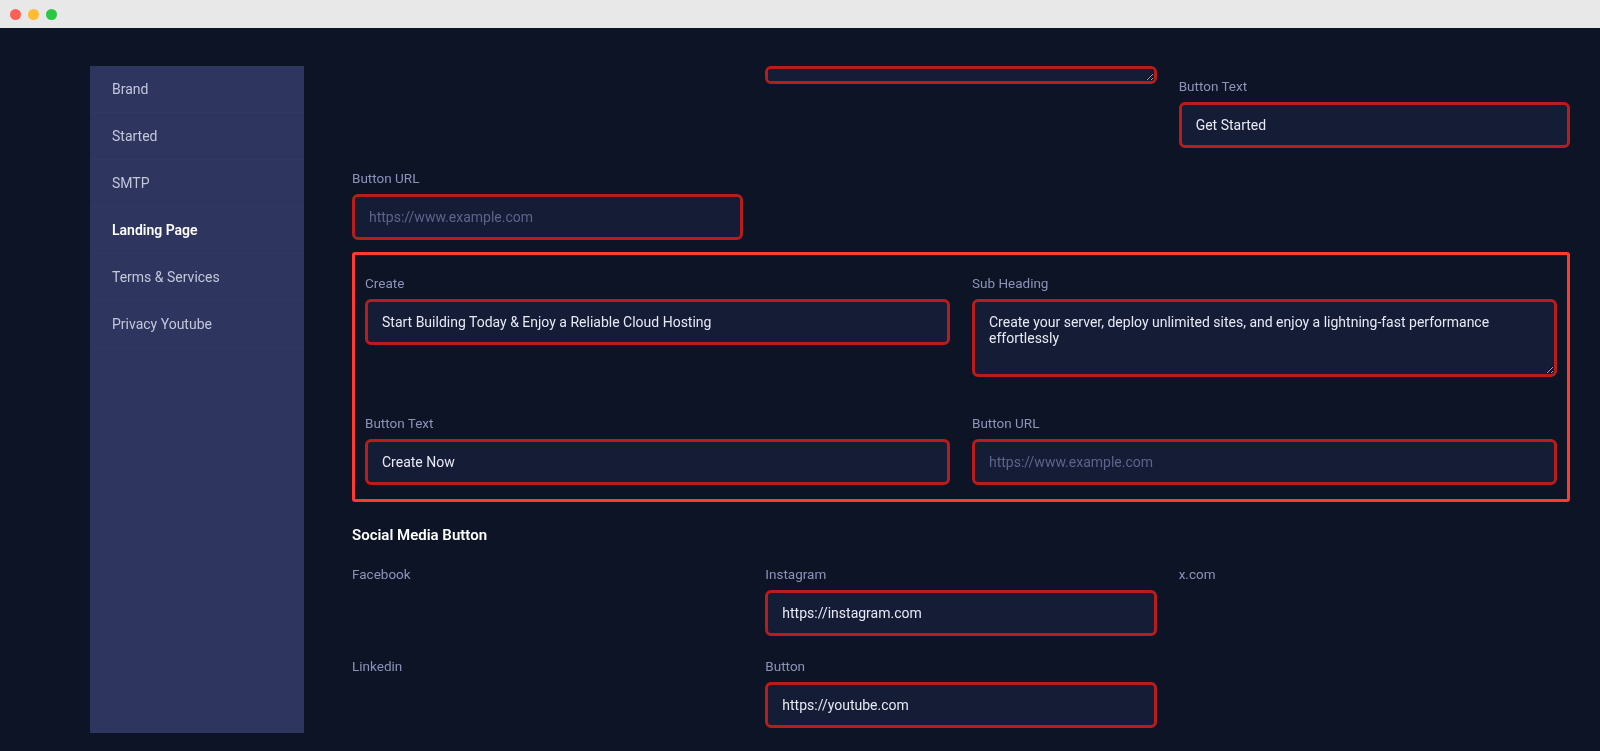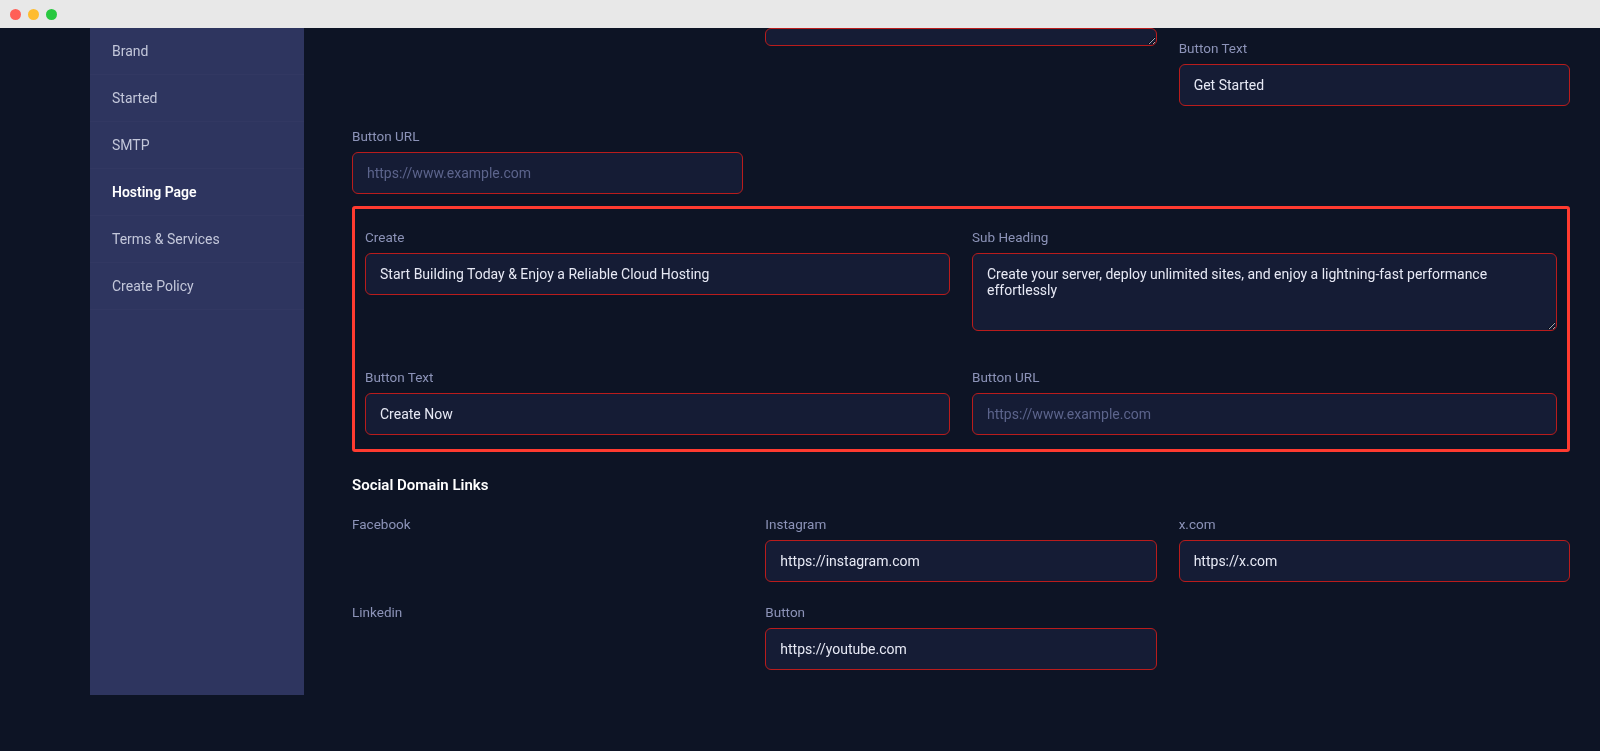--- a/index.html
+++ b/index.html
@@ -28,20 +28,21 @@
     height: 11px;
     border-radius: 50%;
   }
   .tl-red { background: #ff5f57; }
   .tl-yellow { background: #febc2e; }
   .tl-green { background: #28c840; }
   .app {
     display: flex;
     height: 667px;
     background: #0d1425;
+    margin-top: 38px;
   }
   .sidebar-outer {
     width: 90px;
     background: #0d1425;
   }
   .sidebar {
     width: 214px;
     background: #2e355f;
     display: flex;
     flex-direction: column;
@@ -80,21 +81,21 @@
   .section-title {
     color: #ffffff;
     font-size: 15px;
     font-weight: 600;
     grid-column: 1 / -1;
     margin-top: 14px;
   }
   .text-input, .textarea-input {
     width: 100%;
     background: #151c35;
-    border: 1px solid #b91c1c;
+    border: 3px solid #b91c1c;
     border-radius: 6px;
     padding: 12px 14px;
     color: #e7e9f5;
     font-size: 14px;
     font-family: inherit;
     outline: none;
   }
   .text-input::placeholder, .textarea-input::placeholder {
     color: #5c648c;
   }
@@ -133,27 +134,27 @@
     <div class="sidebar-item">
       <span>Brand</span>
     </div>
     <div class="sidebar-item">
       <span>Started</span>
     </div>
     <div class="sidebar-item">
       <span>SMTP</span>
     </div>
     <div class="sidebar-item active">
-      <span>Hosting Page</span>
+      <span>Landing Page</span>
     </div>
     <div class="sidebar-item">
       <span>Terms &amp; Services</span>
     </div>
     <div class="sidebar-item">
-      <span>Create Policy</span>
+      <span>Privacy Youtube</span>
     </div>
   </nav>
 
   <main class="main">
     <div class="form-grid">
 
       <div></div>
       <div>
         <textarea class="textarea-input textarea-small" style="height: 18px; min-height: 18px; padding-top: 0px; padding-bottom: 0px;"></textarea>
       </div>
@@ -181,33 +182,32 @@
         <div>
           <div class="field-label" style="margin-top:24px;">Button Text</div>
           <input class="text-input" type="text" value="Create Now" style="">
         </div>
         <div>
           <div class="field-label" style="margin-top:24px;">Button URL</div>
           <input class="text-input" type="text" placeholder="https://www.example.com" style="">
         </div>
       </div>
 
-      <div class="section-title">Social Domain Links</div>
+      <div class="section-title">Social Media Button</div>
 
       <div>
         <div class="field-label">Facebook</div>
       </div>
       <div>
         <div class="field-label">Instagram</div>
         <input class="text-input" type="text" value="https://instagram.com" style="">
       </div>
 
       <div>
         <div class="field-label">x.com</div>
-        <input class="text-input" type="text" value="https://x.com" style="">
       </div>
       <div>
         <div class="field-label">Linkedin</div>
       </div>
 
       <div>
         <div class="field-label">Button</div>
         <input class="text-input" type="text" value="https://youtube.com" style="">
       </div>
       <div></div>

